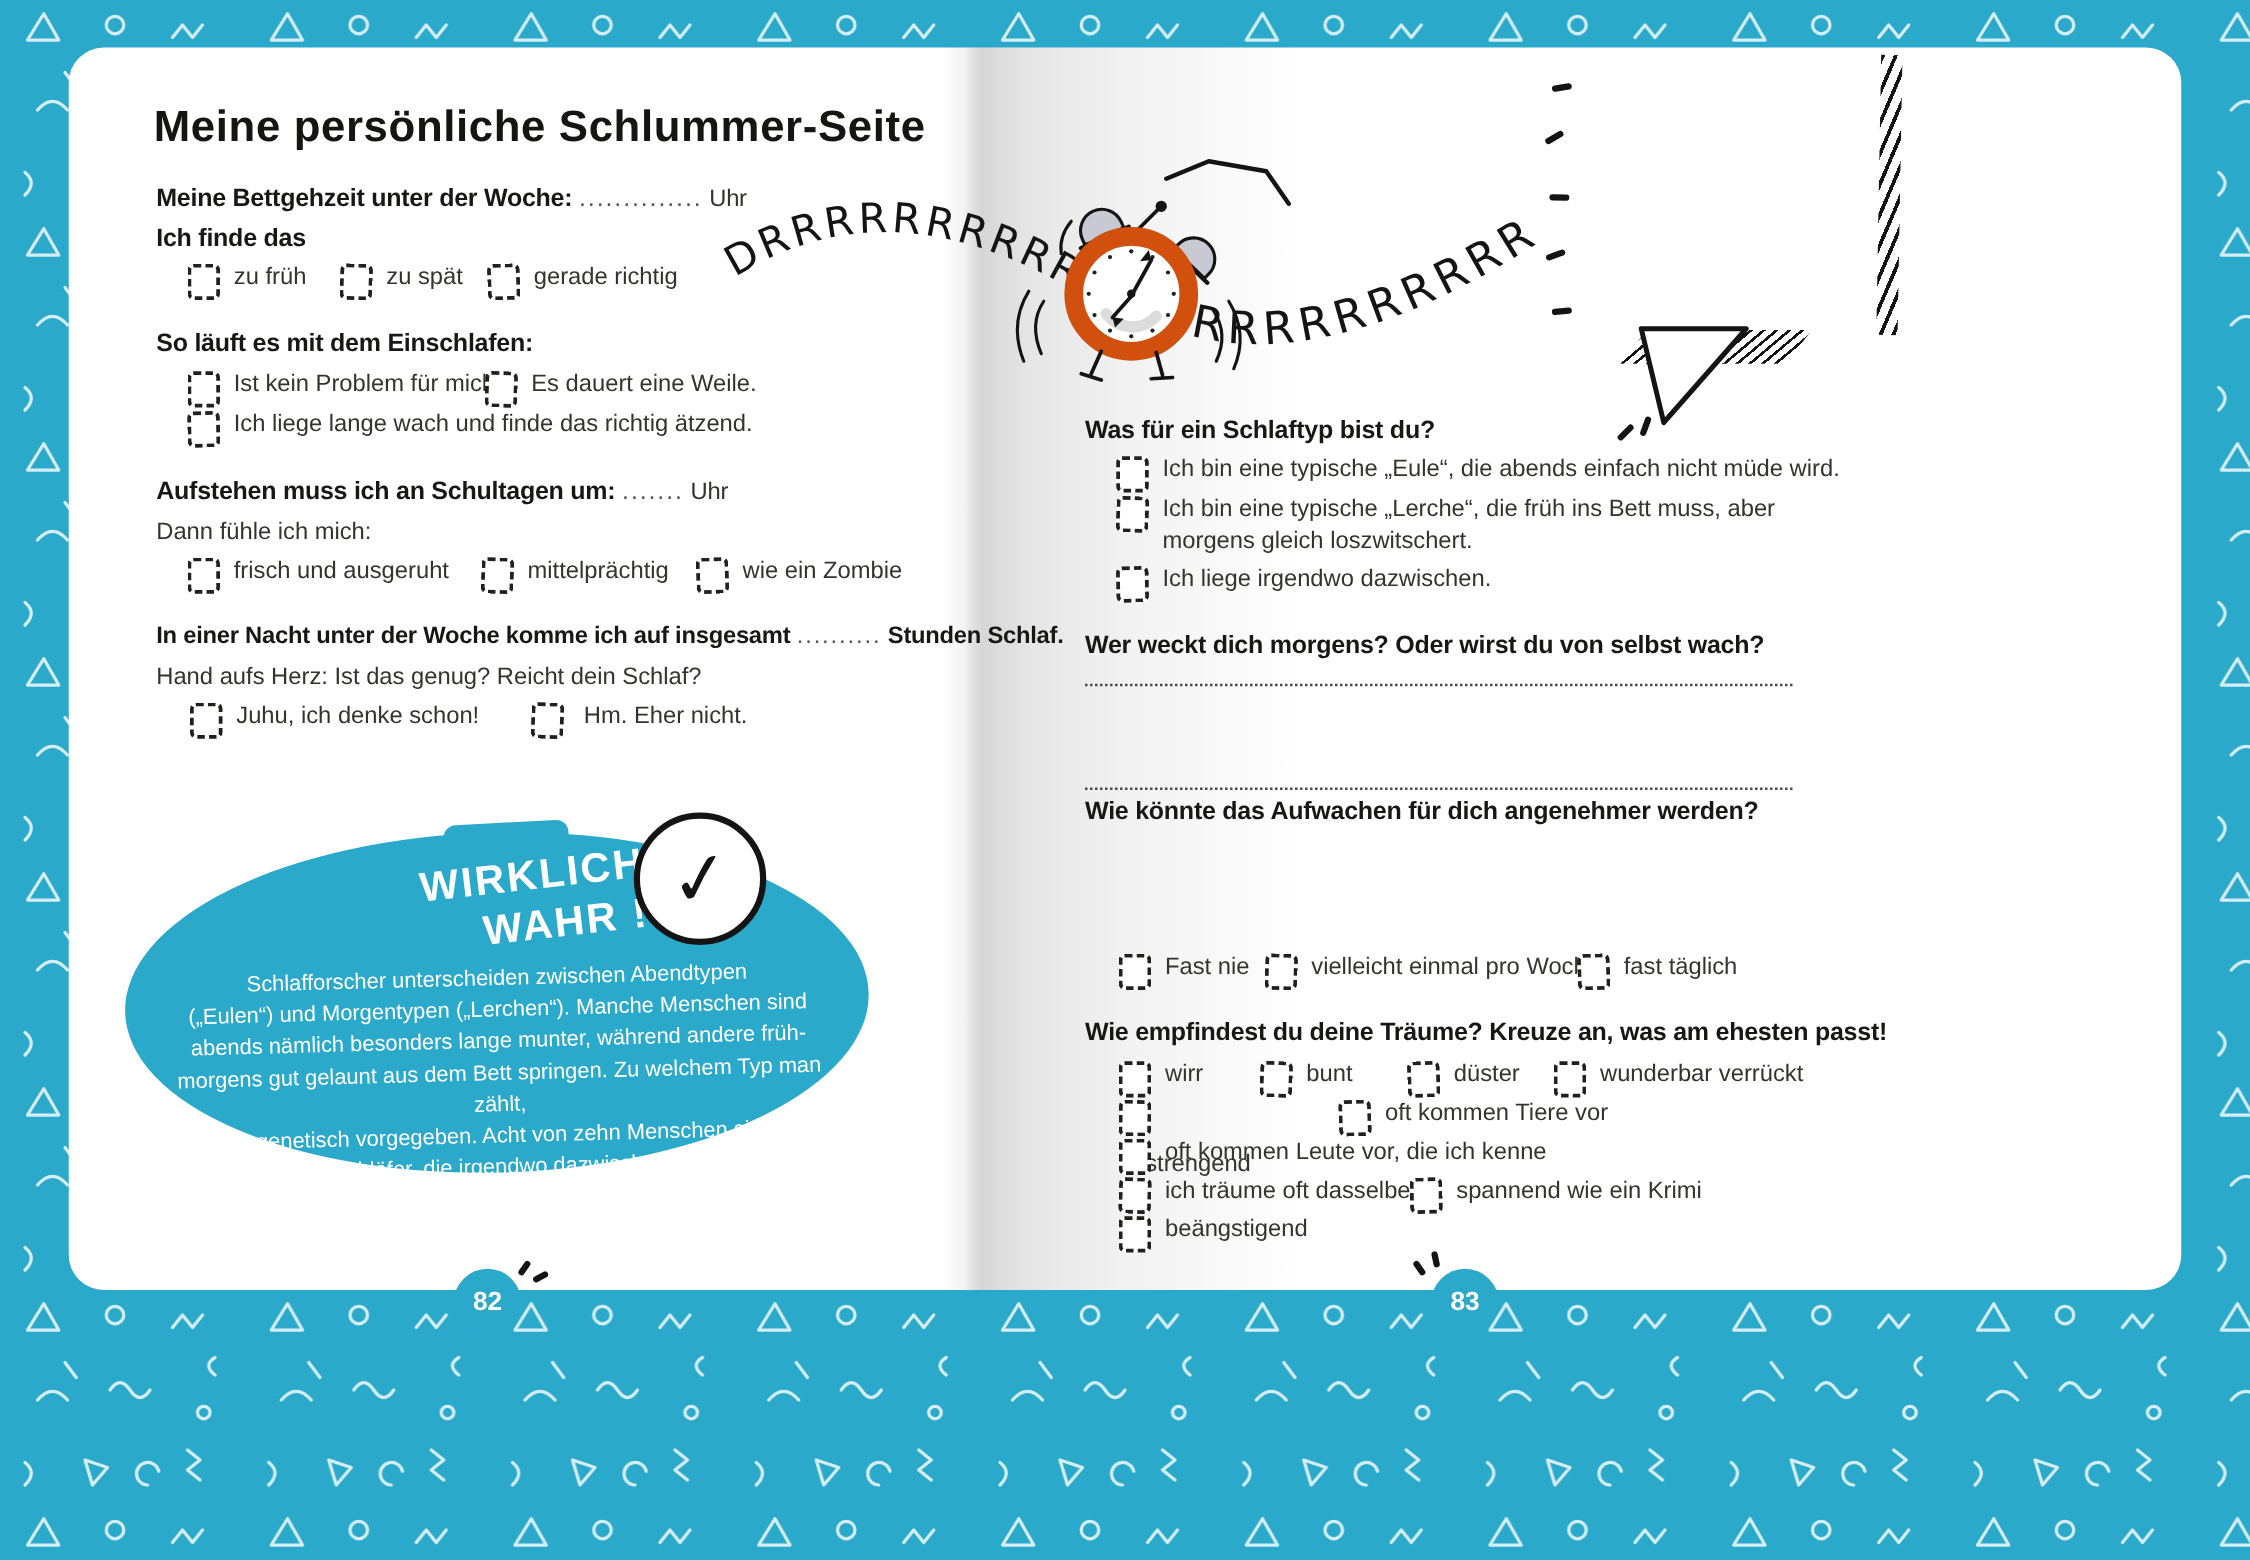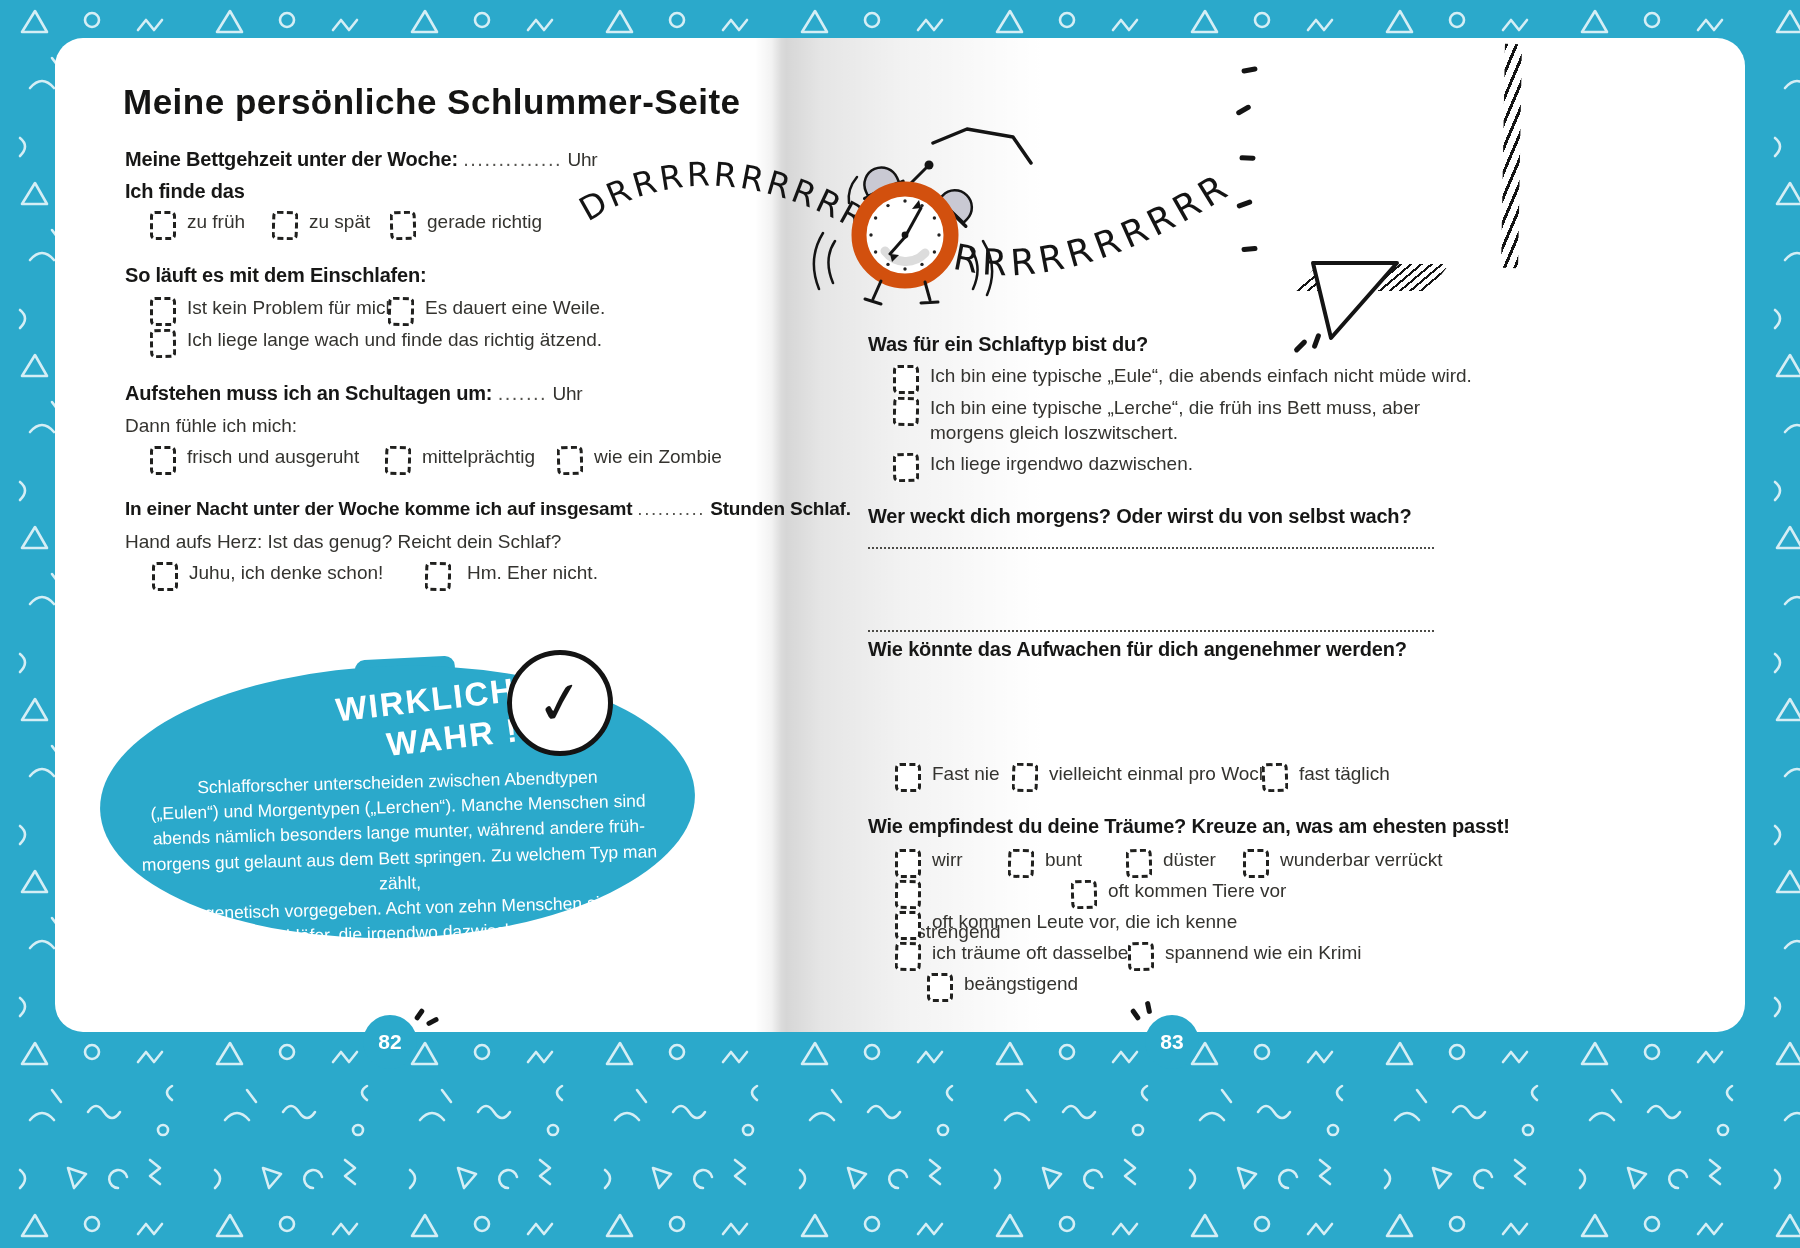--- a/index.html
+++ b/index.html
@@ -288,21 +288,21 @@
       <span>oft kommen Leute vor, die ich kenne</span>
     </label>
     <label class="opt" style="left:840px;top:903px;">
       <span class="cb" style="transform:rotate(2deg);"></span>
       <span>ich träume oft dasselbe</span>
     </label>
     <label class="opt" style="left:1073px;top:903px;">
       <span class="cb" style="transform:rotate(-1deg);"></span>
       <span>spannend wie ein Krimi</span>
     </label>
-    <label class="opt" style="left:840px;top:934px;margin-left:32px;">
+    <label class="opt" style="left:840px;top:934px;">
       <span class="cb"></span>
       <span>beängstigend</span>
     </label>
 
     <div class="dash" style="left:1078px;top:970px;height:13px;transform:rotate(-35deg);"></div>
     <div class="dash" style="left:1091px;top:963px;height:13px;transform:rotate(-12deg);"></div>
     <div class="tab" style="left:1090px;top:977px;">
       <span>83</span>
     </div>
 

